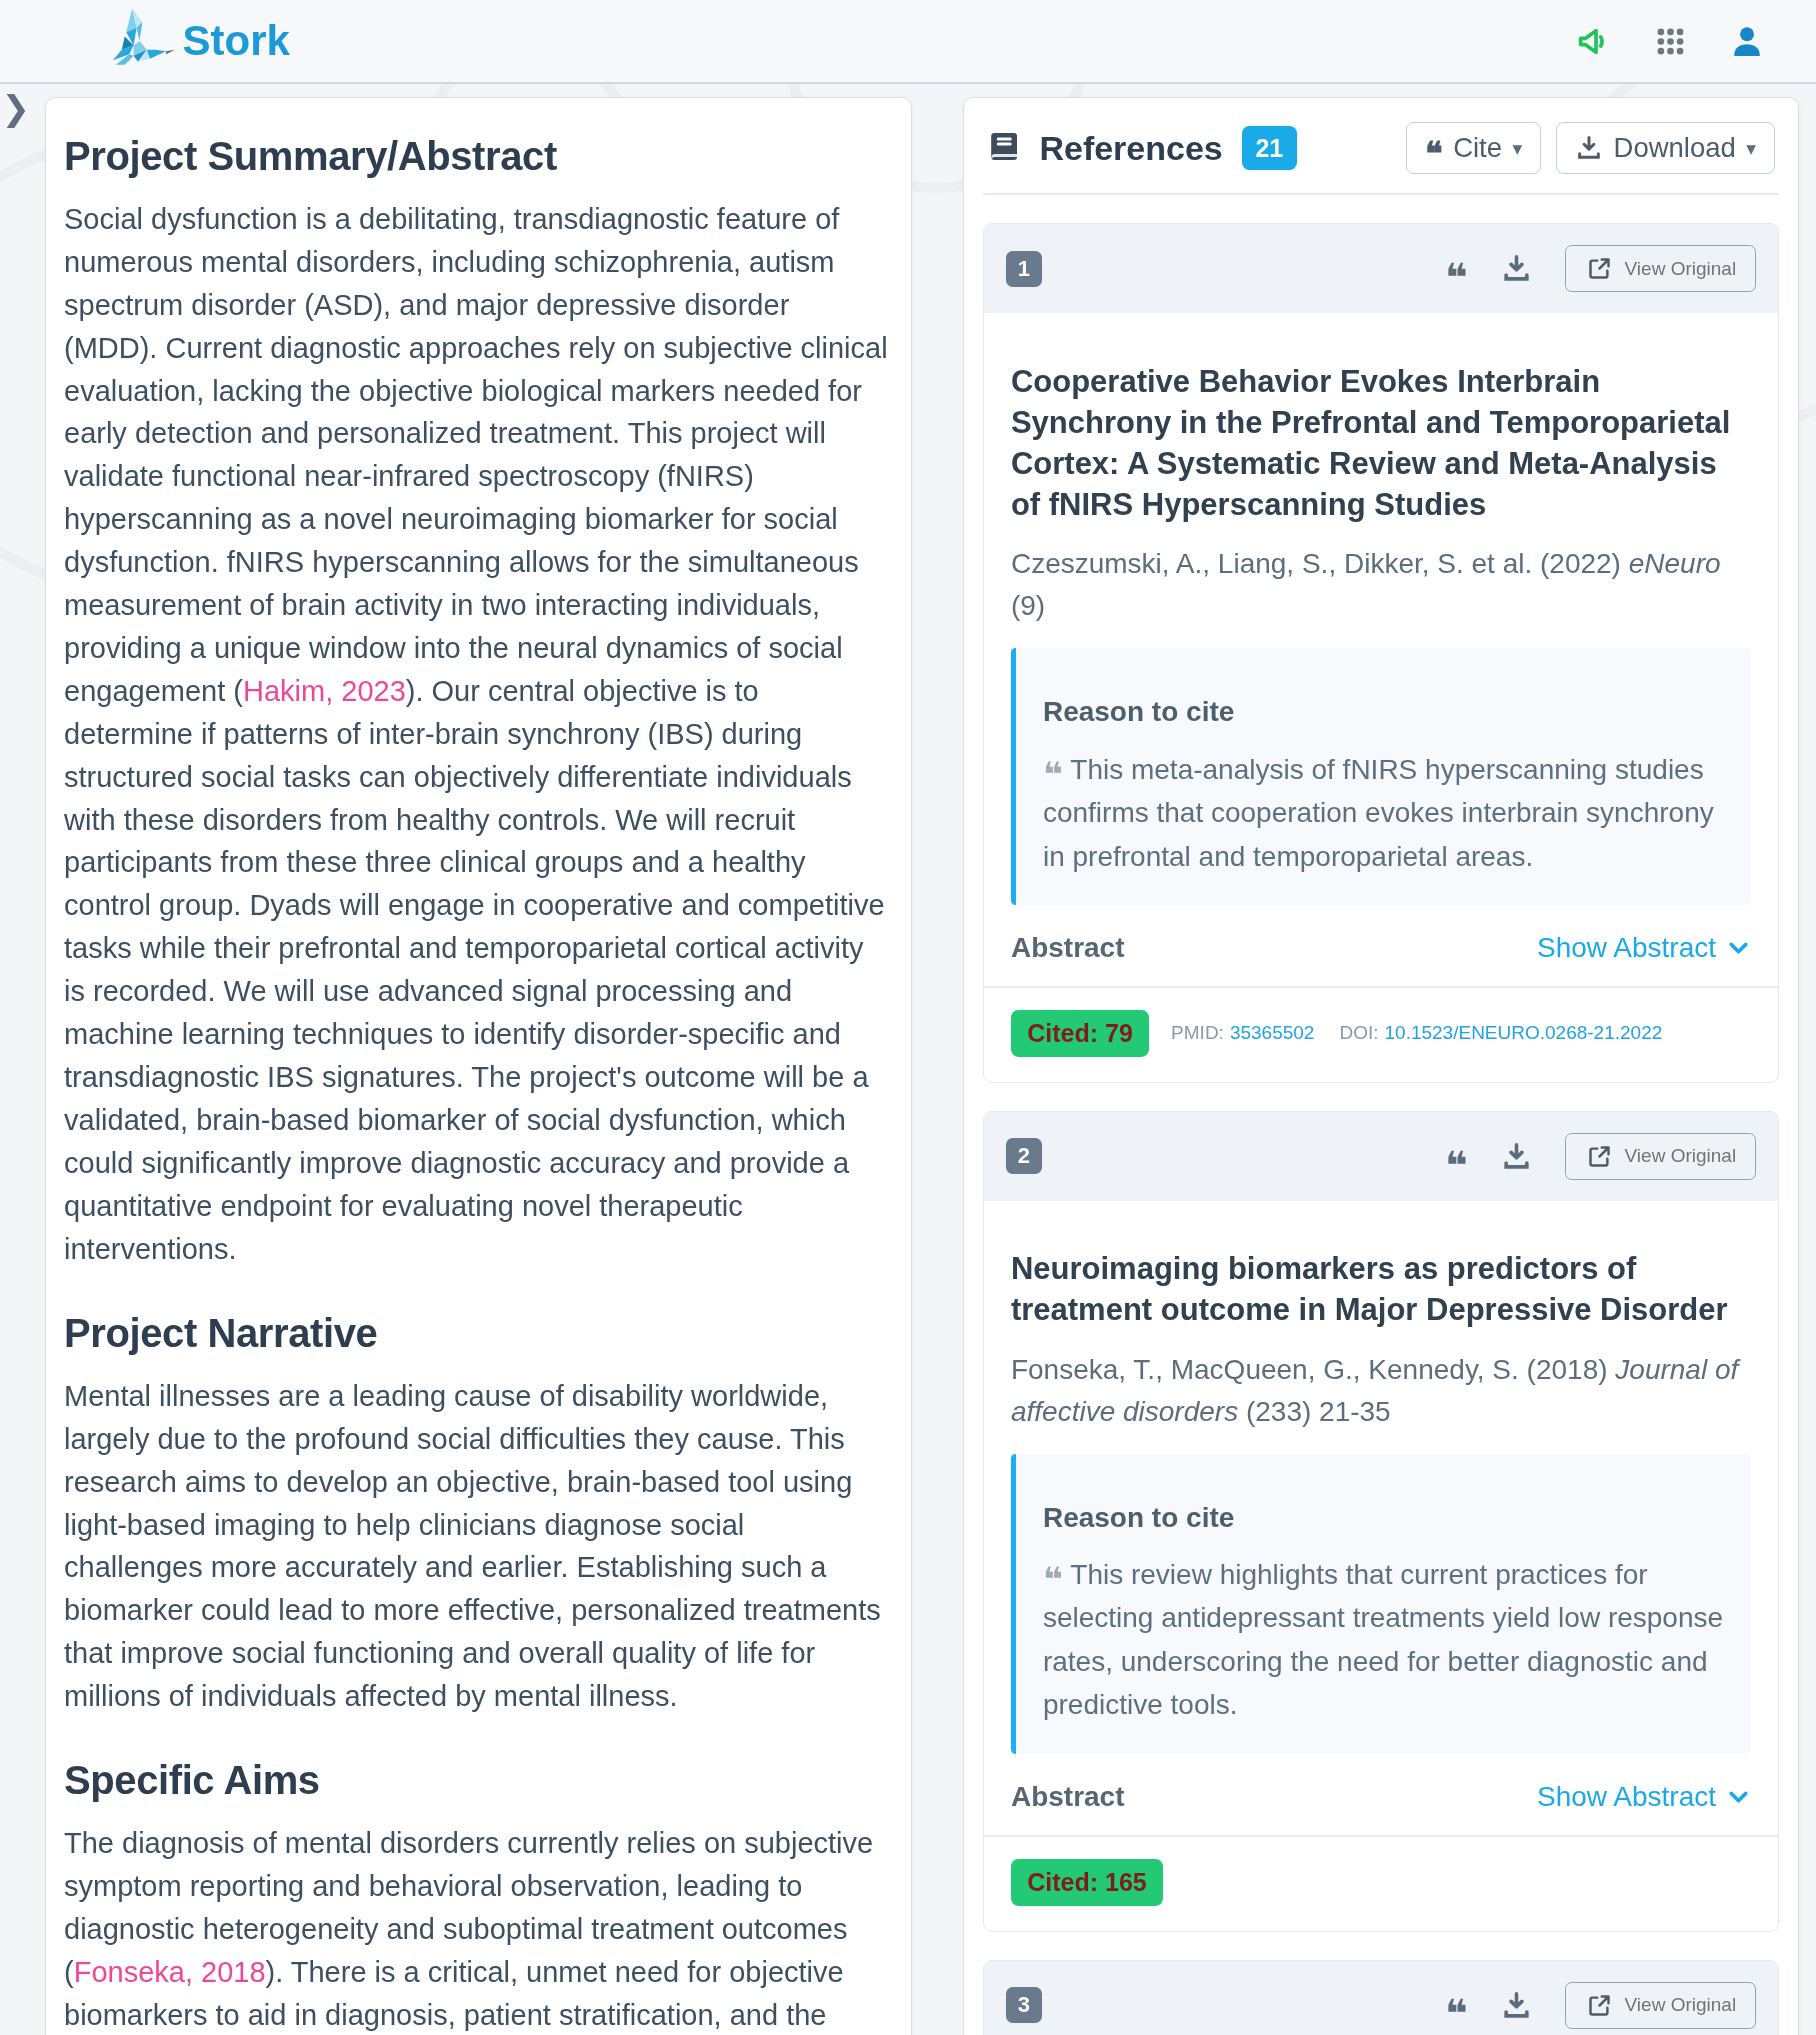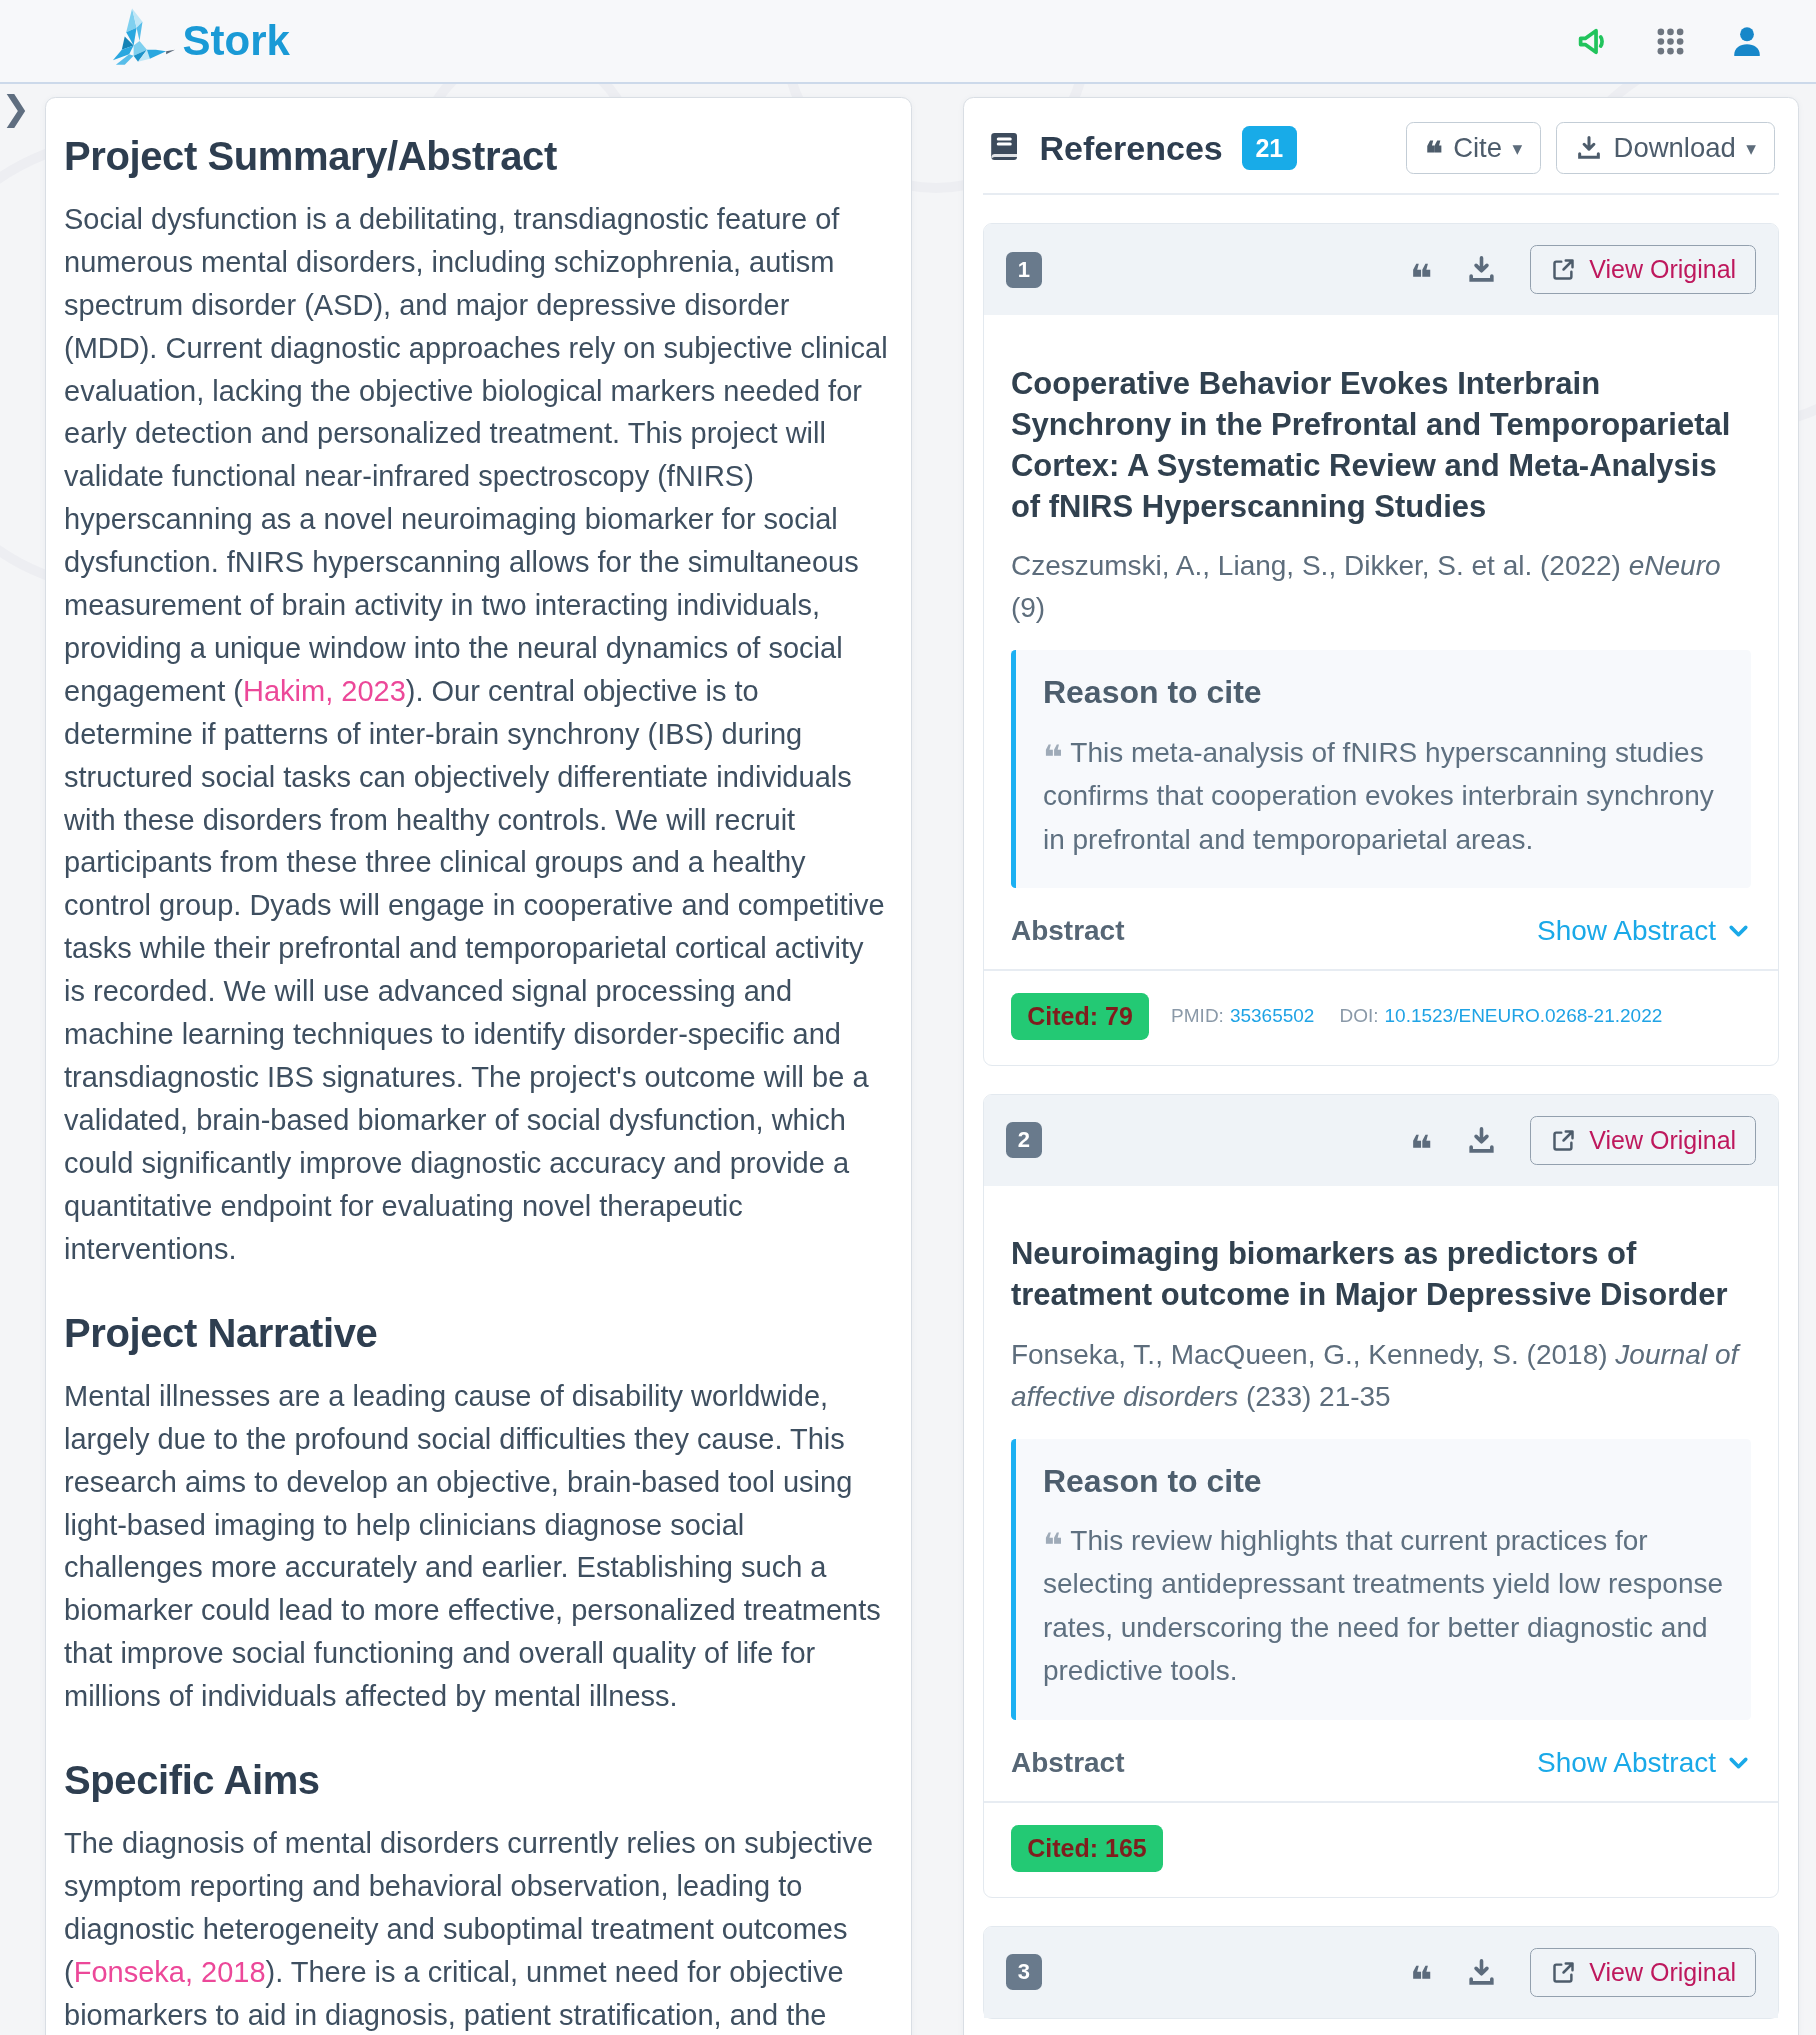--- a/index.html
+++ b/index.html
@@ -69,31 +69,31 @@
   }
   .num-badge {
     width:36px; height:36px; background:#697a8c; border-radius:6.7px;
     color:#fff; font-size:22px; font-weight:bold; display:grid; place-items:center;
   }
   .ref-header-actions { margin-left:auto; display:flex; align-items:center; gap:33px; }
   .icon-btn { color:#5c6b7c; cursor:pointer; display:grid; place-items:center; }
   .icon-btn .q { font-size:39px; font-weight:bold; line-height:0.5; position:relative; top:9px; }
   .view-orig {
     display:flex; align-items:center; gap:12px; border:1.5px solid #93a0ae; border-radius:6.7px;
-    background:transparent; padding:9px 19.3px; font-size:25px; color:#be185d; cursor:pointer; white-space:nowrap;
+    background:transparent; padding:9px 19.3px; font-size:19px; color:#737373; cursor:pointer; white-space:nowrap;
   }
   .ref-body { padding:28px 27px 0; }
   .ref-title { font-size:31px; font-weight:bold; color:#31414f; line-height:1.33; margin:19.3px 0 18px; }
   .ref-authors { font-size:28px; color:#5d6d7c; line-height:1.5; margin-bottom:21px; }
   .ref-authors em { font-style:italic; }
   .reason-box {
     background:#f7f9fc; border-left:5.2px solid #1cb0f2; border-radius:4.5px;
     padding:24px 27px 27px; margin-bottom:24px;
   }
-  .reason-head { font-size:32px; font-weight:bold; color:#4d5e6d; margin-bottom:19.3px; }
+  .reason-head { font-size:28px; font-weight:bold; color:#4d5e6d; margin-bottom:19.3px;margin-top:24px; }
   .reason-text { font-size:28px; color:#5e7080; line-height:1.55; }
   .reason-text .q { color:#9fabb8; font-weight:bold; font-size:34px; line-height:0.5; position:relative; top:7.4px; margin-right:7.4px; }
   .abstract-row { display:flex; align-items:center; justify-content:space-between; padding:3px 0 22px; }
   .abstract-label { font-size:28px; font-weight:bold; color:#566675; }
   .show-abstract { display:flex; align-items:center; gap:10.4px; color:#1aa9e8; font-size:28px; cursor:pointer; }
   .ref-divider { border-top:2.2px solid #e7ecf2; }
   .ref-footer { display:flex; align-items:center; padding:22px 27px 25px; gap:22px; }
   .cited-badge { background:#23c974; color:#7f1d1d; font-size:25px; font-weight:bold; padding:9px 16.3px; border-radius:7.4px; }
   .meta { font-size:19px; color:#8a99a8; display:flex; gap:25px; }
   .meta a { color:#1fa3e5; text-decoration:none; cursor:pointer; margin-left:6px; }

